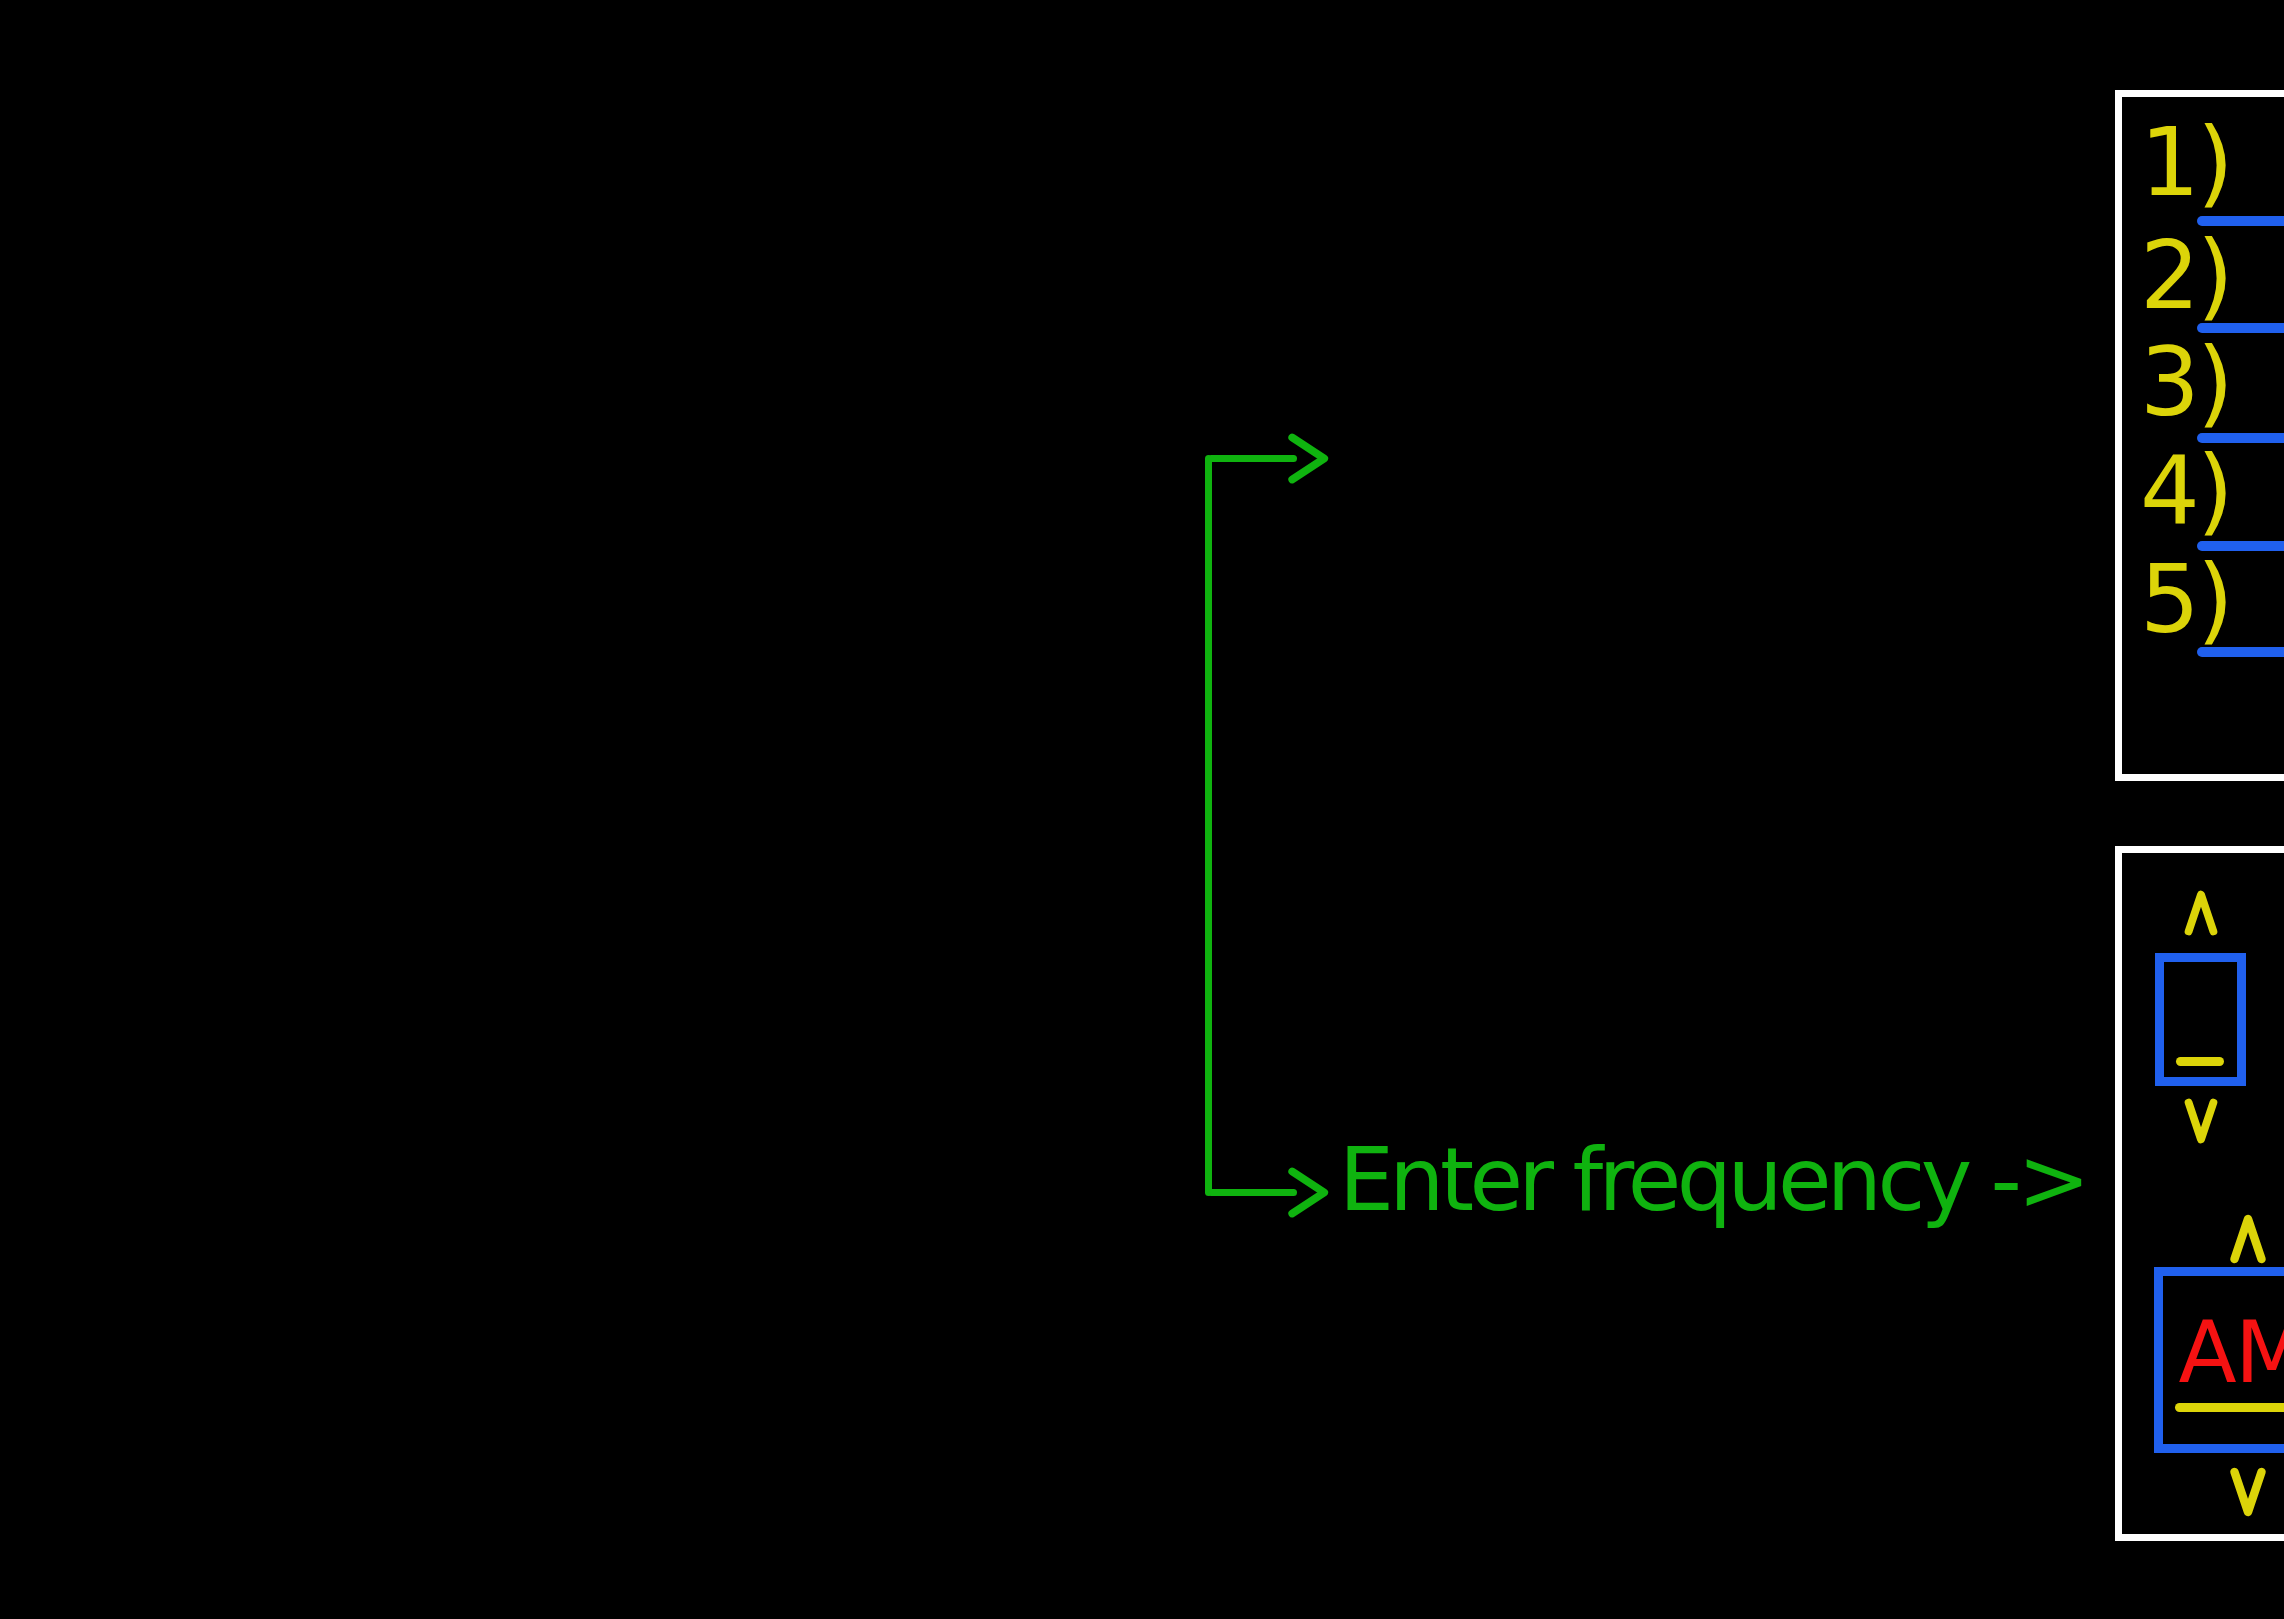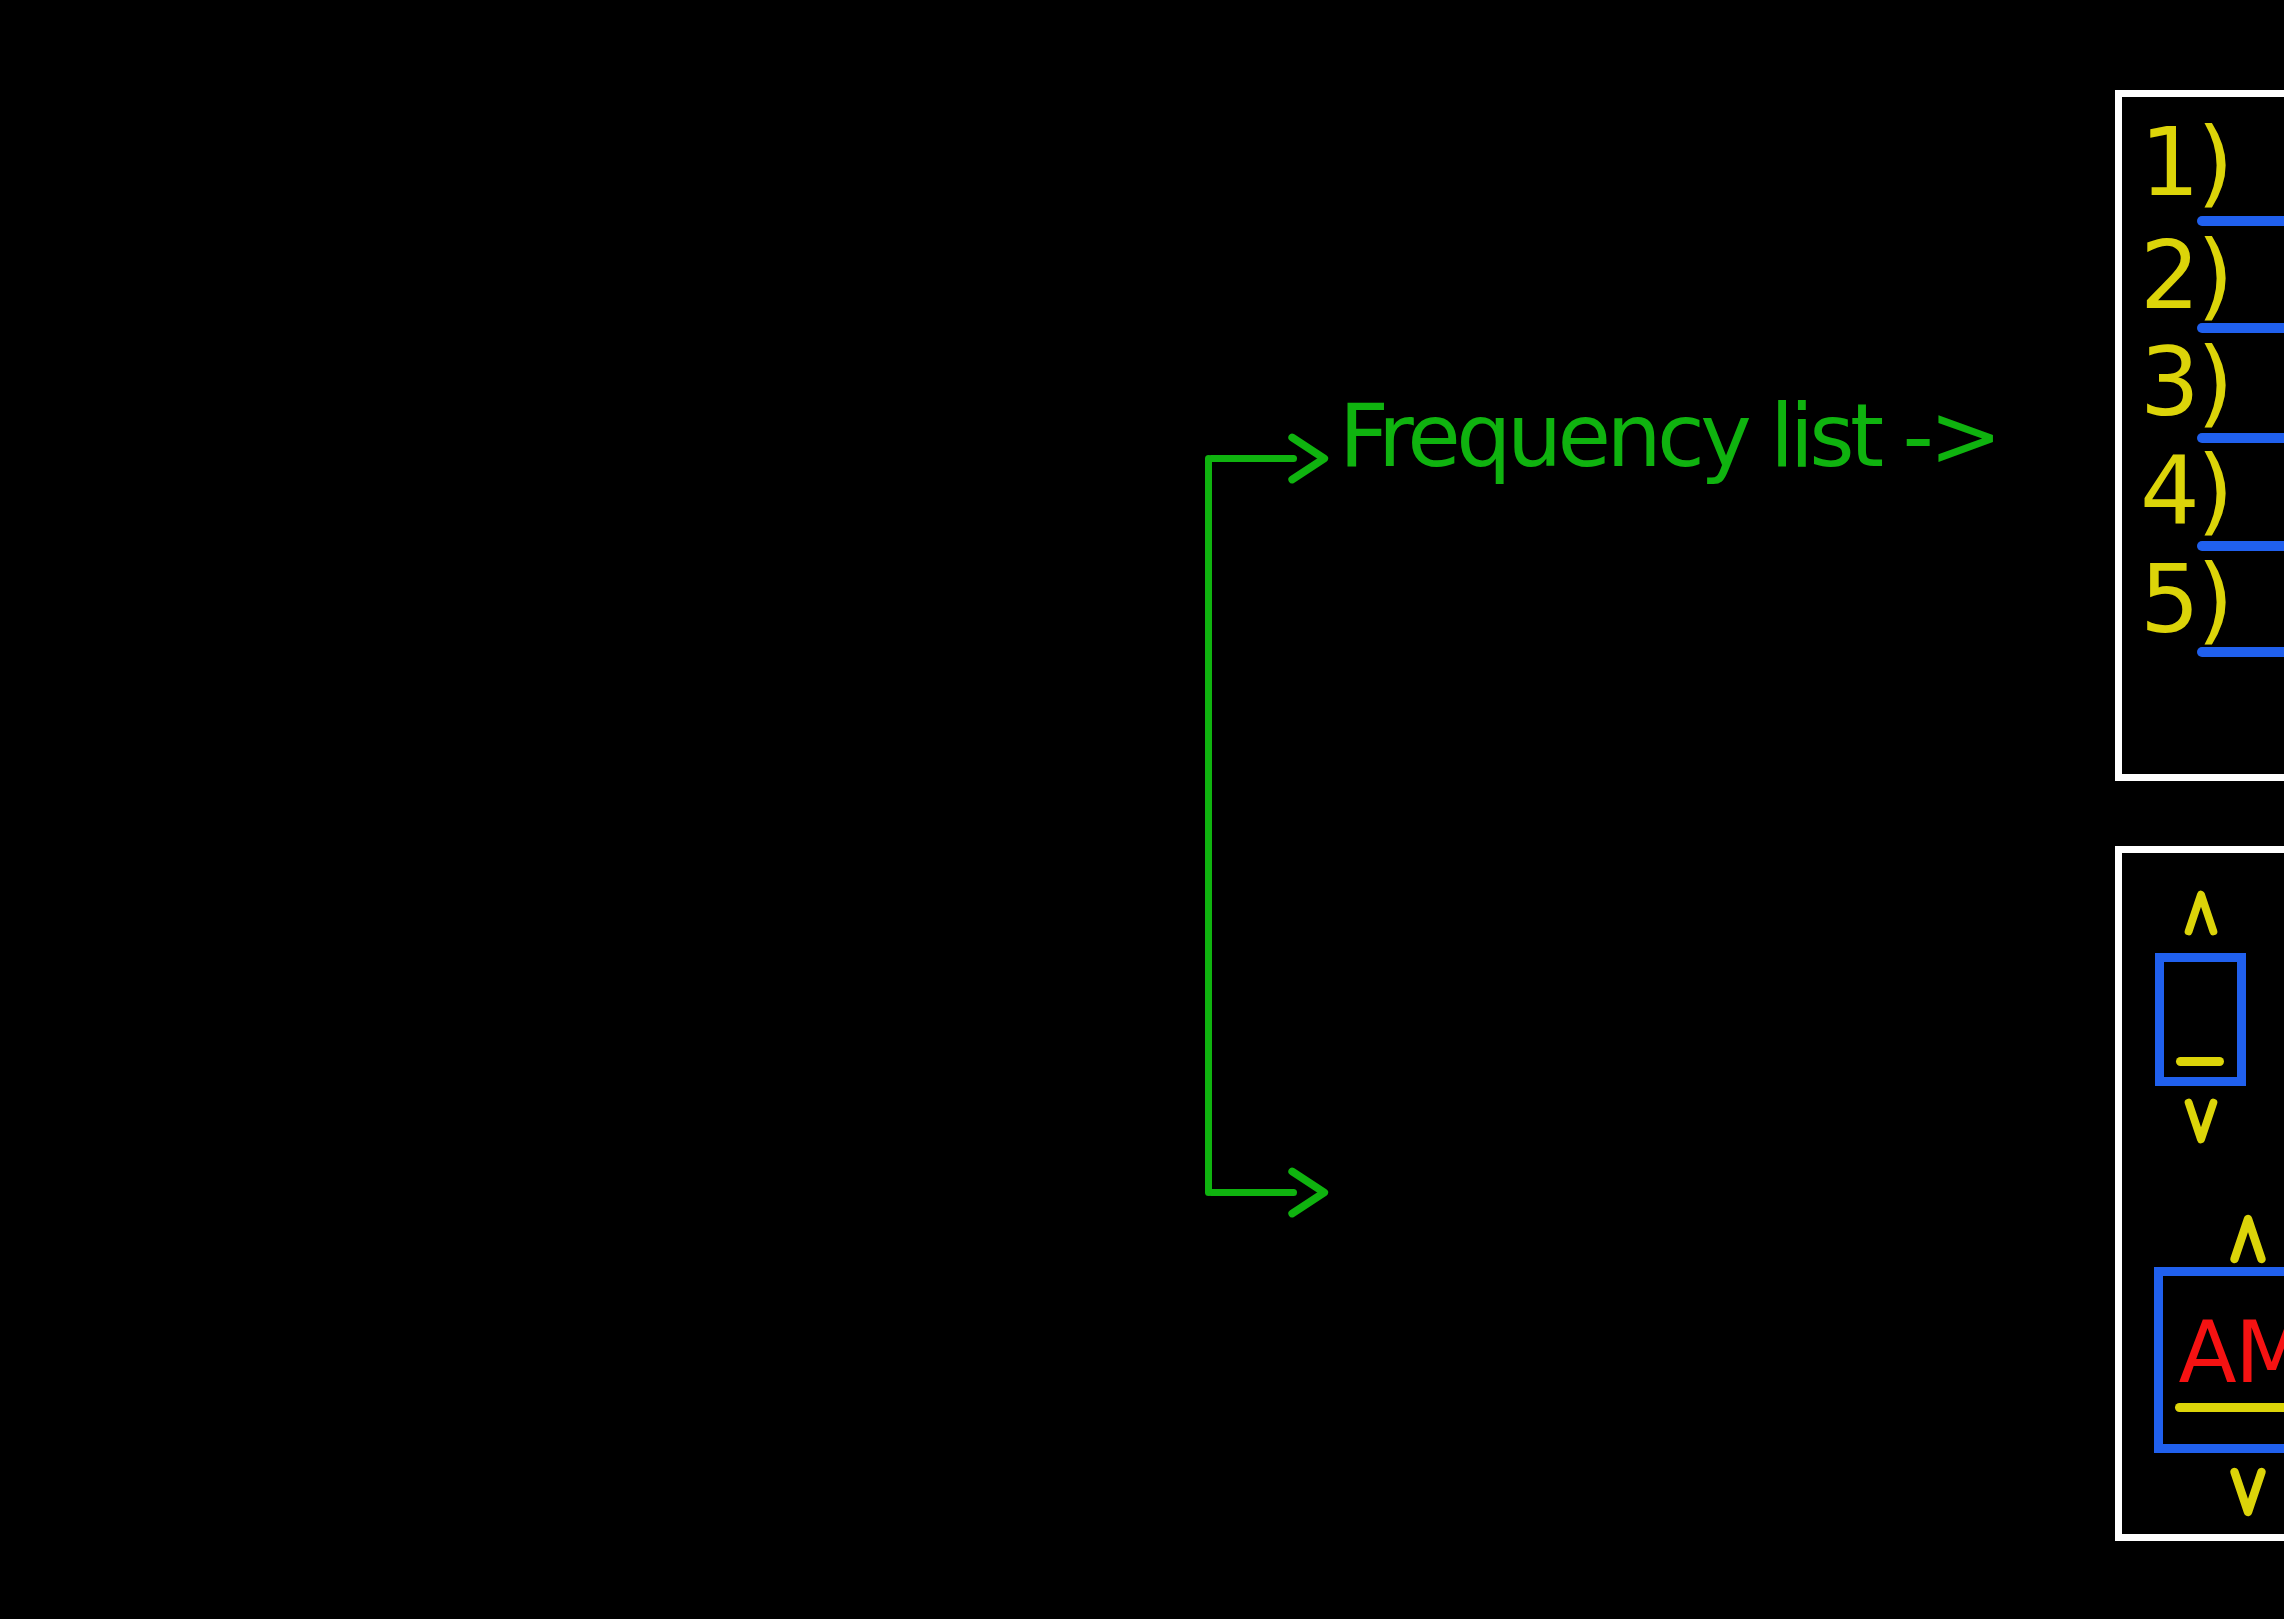--- a/index.html
+++ b/index.html
@@ -45,21 +45,21 @@
   <div class="gline" style="left:1208px;top:455px;width:89px;height:7.3px;"></div>
   <div class="gline" style="left:1208px;top:1189px;width:89px;height:7.3px;"></div>
 
   <svg class="chev" style="left:1284px;top:431px;" width="48" height="55" viewBox="0 0 105 120">
     <polyline points="18,14 88,60 18,106" fill="none" stroke="#0fb30f" stroke-width="17" stroke-linecap="round" stroke-linejoin="round"></polyline>
   </svg>
   <svg class="chev" style="left:1284px;top:1165px;" width="48" height="55" viewBox="0 0 105 120">
     <polyline points="18,14 88,60 18,106" fill="none" stroke="#0fb30f" stroke-width="17" stroke-linecap="round" stroke-linejoin="round"></polyline>
   </svg>
 
-  <div class="label green-label" style="left:1339px;top:393px;">Frequency list -&gt;</div>
+  <div class="label green-label" style="left:1339px;top:1137px;">Enter frequency -&gt;</div>
 
   <div class="panel" id="list-panel">
     <span class="list-number" style="top:19px;">1)</span>
     <div class="list-line" style="top:119px;"></div>
     <span class="list-number" style="top:132px;">2)</span>
     <div class="list-line" style="top:226px;"></div>
     <span class="list-number" style="top:239px;">3)</span>
     <div class="list-line" style="top:336px;"></div>
     <span class="list-number" style="top:347px;">4)</span>
     <div class="list-line" style="top:444px;"></div>

